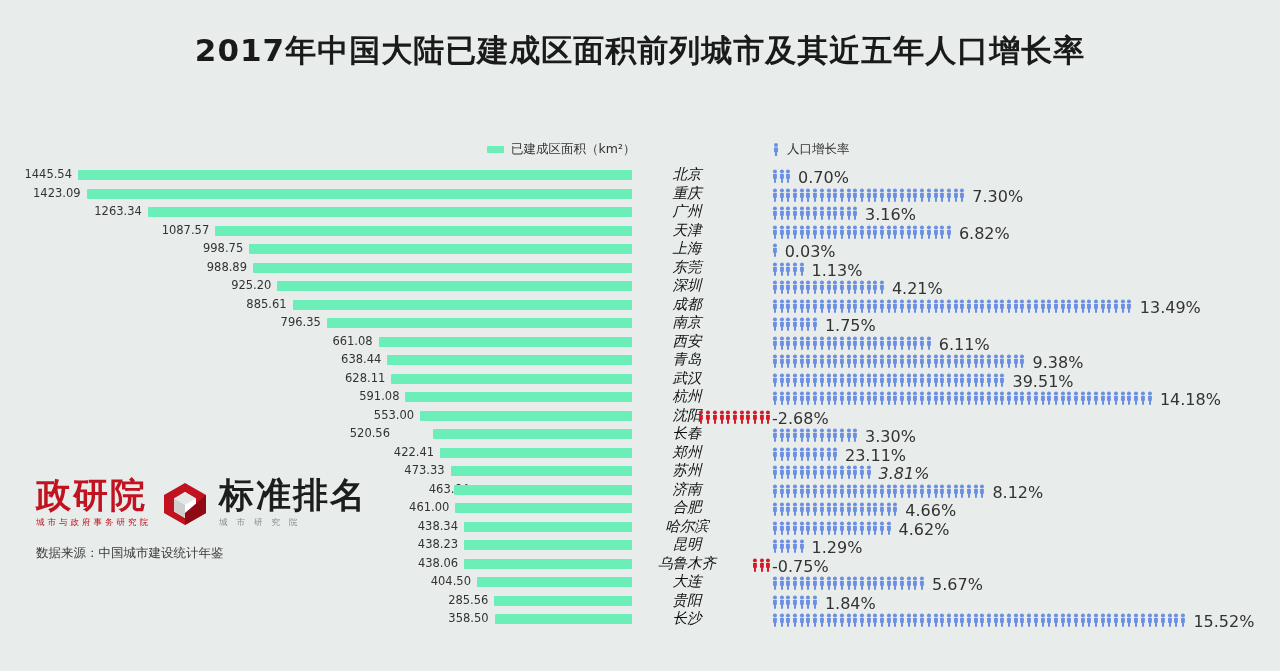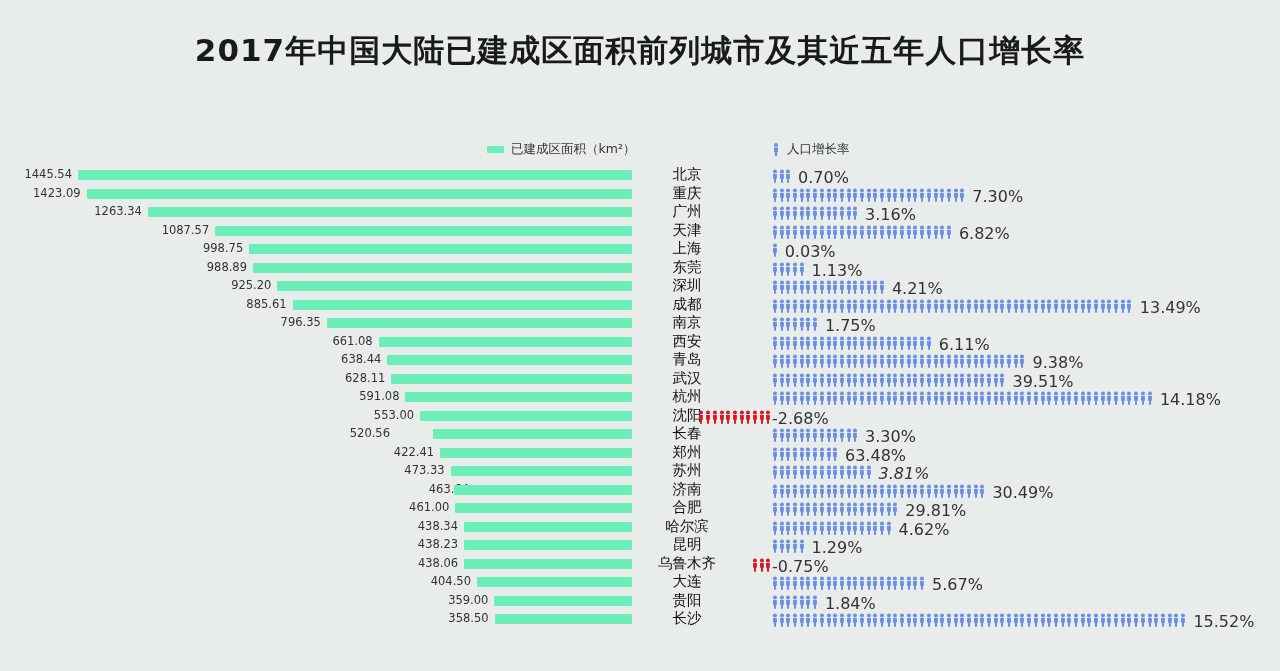--- a/index.html
+++ b/index.html
@@ -28,21 +28,21 @@
   .row{position:relative;height:18.5px;}
   .bar-value{
     position:absolute;right:calc(1280px - 72px);
     top:1px;font-size:11.5px;color:#333;white-space:nowrap;
     text-align:right;
   }
   .bar-wrap{position:absolute;left:78px;top:0;width:554px;height:18.5px;}
   .bar{position:absolute;right:0;top:4px;height:10px;background:#6beeb8;border-radius:1px;}
   .city{
     position:absolute;left:648px;top:-1px;width:78px;
-    text-align:center;font-size:14.5px;color:#111;white-space:nowrap;
+    text-align:center;font-size:14.5px;color:#111;white-space:nowrap;font-style:italic;
   }
   .pict{position:absolute;left:772px;top:2px;height:15px;white-space:nowrap;}
   .pict.neg{left:auto;right:508px;text-align:right;}
   .person{display:inline-block;width:6.7px;height:14px;vertical-align:top;}
   .pct{
     position:absolute;top:2px;font-size:16px;color:#333;white-space:nowrap;
   }
   
   #footer{position:absolute;left:36px;top:478px;}
   #logo-row{display:flex;align-items:flex-end;gap:10px;}
@@ -1245,21 +1245,21 @@
           </svg></span><span class="person"><svg width="6.7" height="14" viewBox="0 0 7 14">
             <circle cx="3.1" cy="2.3" r="2.1" fill="#6b8fe3"></circle>
             <path d="M1.1 5h4v4.8H4.2V14H2.1V9.8H1.1z" fill="#6b8fe3"></path>
           </svg></span><span class="person"><svg width="6.7" height="14" viewBox="0 0 7 14">
             <circle cx="3.1" cy="2.3" r="2.1" fill="#6b8fe3"></circle>
             <path d="M1.1 5h4v4.8H4.2V14H2.1V9.8H1.1z" fill="#6b8fe3"></path>
           </svg></span><span class="person"><svg width="6.7" height="14" viewBox="0 0 7 14">
             <circle cx="3.1" cy="2.3" r="2.1" fill="#6b8fe3"></circle>
             <path d="M1.1 5h4v4.8H4.2V14H2.1V9.8H1.1z" fill="#6b8fe3"></path>
           </svg></span></div>
-      <div class="pct" style="left: 845px;">63.48%</div>
+      <div class="pct" style="left: 845px;">23.11%</div>
     </div>
     <div class="row">
       <div class="bar-value" style="right: 835.403px;">473.33</div>
       <div class="bar-wrap">
         <div class="bar" style="width: 181.403px; background: rgb(107, 238, 184);"></div>
       </div>
       <div class="city">苏州</div>
       <div class="pict"><span class="person"><svg width="6.7" height="14" viewBox="0 0 7 14">
             <circle cx="3.1" cy="2.3" r="2.1" fill="#6b8fe3"></circle>
             <path d="M1.1 5h4v4.8H4.2V14H2.1V9.8H1.1z" fill="#6b8fe3"></path>
@@ -1404,21 +1404,21 @@
           </svg></span><span class="person"><svg width="6.7" height="14" viewBox="0 0 7 14">
             <circle cx="3.1" cy="2.3" r="2.1" fill="#6b8fe3"></circle>
             <path d="M1.1 5h4v4.8H4.2V14H2.1V9.8H1.1z" fill="#6b8fe3"></path>
           </svg></span><span class="person"><svg width="6.7" height="14" viewBox="0 0 7 14">
             <circle cx="3.1" cy="2.3" r="2.1" fill="#6b8fe3"></circle>
             <path d="M1.1 5h4v4.8H4.2V14H2.1V9.8H1.1z" fill="#6b8fe3"></path>
           </svg></span><span class="person"><svg width="6.7" height="14" viewBox="0 0 7 14">
             <circle cx="3.1" cy="2.3" r="2.1" fill="#6b8fe3"></circle>
             <path d="M1.1 5h4v4.8H4.2V14H2.1V9.8H1.1z" fill="#6b8fe3"></path>
           </svg></span></div>
-      <div class="pct" style="left: 992.4px;">30.49%</div>
+      <div class="pct" style="left: 992.4px;">8.12%</div>
     </div>
     <div class="row">
       <div class="bar-value" style="right: 830.677px;">461.00</div>
       <div class="bar-wrap">
         <div class="bar" style="width: 176.677px; background: rgb(107, 238, 184);"></div>
       </div>
       <div class="city">合肥</div>
       <div class="pict"><span class="person"><svg width="6.7" height="14" viewBox="0 0 7 14">
             <circle cx="3.1" cy="2.3" r="2.1" fill="#6b8fe3"></circle>
             <path d="M1.1 5h4v4.8H4.2V14H2.1V9.8H1.1z" fill="#6b8fe3"></path>
@@ -1470,21 +1470,21 @@
           </svg></span><span class="person"><svg width="6.7" height="14" viewBox="0 0 7 14">
             <circle cx="3.1" cy="2.3" r="2.1" fill="#6b8fe3"></circle>
             <path d="M1.1 5h4v4.8H4.2V14H2.1V9.8H1.1z" fill="#6b8fe3"></path>
           </svg></span><span class="person"><svg width="6.7" height="14" viewBox="0 0 7 14">
             <circle cx="3.1" cy="2.3" r="2.1" fill="#6b8fe3"></circle>
             <path d="M1.1 5h4v4.8H4.2V14H2.1V9.8H1.1z" fill="#6b8fe3"></path>
           </svg></span><span class="person"><svg width="6.7" height="14" viewBox="0 0 7 14">
             <circle cx="3.1" cy="2.3" r="2.1" fill="#6b8fe3"></circle>
             <path d="M1.1 5h4v4.8H4.2V14H2.1V9.8H1.1z" fill="#6b8fe3"></path>
           </svg></span></div>
-      <div class="pct" style="left: 905.3px;">29.81%</div>
+      <div class="pct" style="left: 905.3px;">4.66%</div>
     </div>
     <div class="row">
       <div class="bar-value" style="right: 821.993px;">438.34</div>
       <div class="bar-wrap">
         <div class="bar" style="width: 167.993px; background: rgb(107, 238, 184);"></div>
       </div>
       <div class="city">哈尔滨</div>
       <div class="pict"><span class="person"><svg width="6.7" height="14" viewBox="0 0 7 14">
             <circle cx="3.1" cy="2.3" r="2.1" fill="#6b8fe3"></circle>
             <path d="M1.1 5h4v4.8H4.2V14H2.1V9.8H1.1z" fill="#6b8fe3"></path>
@@ -1656,21 +1656,21 @@
           </svg></span><span class="person"><svg width="6.7" height="14" viewBox="0 0 7 14">
             <circle cx="3.1" cy="2.3" r="2.1" fill="#6b8fe3"></circle>
             <path d="M1.1 5h4v4.8H4.2V14H2.1V9.8H1.1z" fill="#6b8fe3"></path>
           </svg></span><span class="person"><svg width="6.7" height="14" viewBox="0 0 7 14">
             <circle cx="3.1" cy="2.3" r="2.1" fill="#6b8fe3"></circle>
             <path d="M1.1 5h4v4.8H4.2V14H2.1V9.8H1.1z" fill="#6b8fe3"></path>
           </svg></span></div>
       <div class="pct" style="left: 932.1px;">5.67%</div>
     </div>
     <div class="row">
-      <div class="bar-value" style="right: 791.586px;">359.00</div>
+      <div class="bar-value" style="right: 791.586px;">285.56</div>
       <div class="bar-wrap">
         <div class="bar" style="width: 137.586px; background: rgb(107, 238, 184);"></div>
       </div>
       <div class="city">贵阳</div>
       <div class="pict"><span class="person"><svg width="6.7" height="14" viewBox="0 0 7 14">
             <circle cx="3.1" cy="2.3" r="2.1" fill="#6b8fe3"></circle>
             <path d="M1.1 5h4v4.8H4.2V14H2.1V9.8H1.1z" fill="#6b8fe3"></path>
           </svg></span><span class="person"><svg width="6.7" height="14" viewBox="0 0 7 14">
             <circle cx="3.1" cy="2.3" r="2.1" fill="#6b8fe3"></circle>
             <path d="M1.1 5h4v4.8H4.2V14H2.1V9.8H1.1z" fill="#6b8fe3"></path>
@@ -1883,13 +1883,34 @@
             <path d="M1.1 5h4v4.8H4.2V14H2.1V9.8H1.1z" fill="#6b8fe3"></path>
           </svg></span><span class="person"><svg width="6.7" height="14" viewBox="0 0 7 14">
             <circle cx="3.1" cy="2.3" r="2.1" fill="#6b8fe3"></circle>
             <path d="M1.1 5h4v4.8H4.2V14H2.1V9.8H1.1z" fill="#6b8fe3"></path>
           </svg></span></div>
       <div class="pct" style="left: 1193.4px;">15.52%</div>
     </div>
   </div>
 
 <div id="footer">
+  <div id="logo-row">
+    <div class="logo-block">
+      <span class="logo-main red">政研院</span>
+      <span class="logo-sub red">城市与政府事务研究院</span>
+    </div>
+    <span id="logo-mark">
+      <svg width="48" height="48" viewBox="0 0 48 48">
+        <path d="M24 3 45 15v18L24 45 3 33V15z" fill="#c1121f"></path>
+        <path d="M24 12 35 18.5v13L24 38 13 31.5v-13z" fill="#ffffff"></path>
+        <path d="M24 12 35 18.5 24 25 13 18.5z" fill="#e6e6e6"></path>
+        <path d="M24 25v13L13 31.5v-13z" fill="#cfcfcf"></path>
+        <path d="M33 20v10l-9 5V25z" fill="#ffffff"></path>
+        <path d="M45 15v18L24 45V33z" fill="#8f0a14"></path>
+      </svg>
+    </span>
+    <div class="logo-block">
+      <span class="logo-main black">标准排名</span>
+      <span class="logo-sub grey">城市研究院</span>
+    </div>
+  </div>
+  <div id="data-source">数据来源：中国城市建设统计年鉴</div>
 </div>
 
 </body></html>

